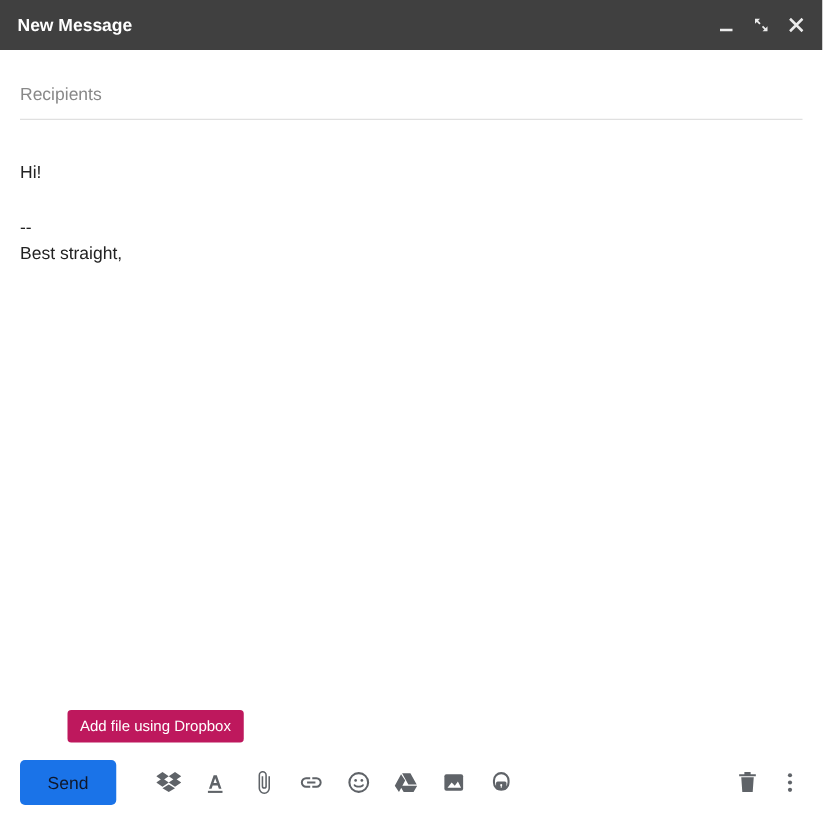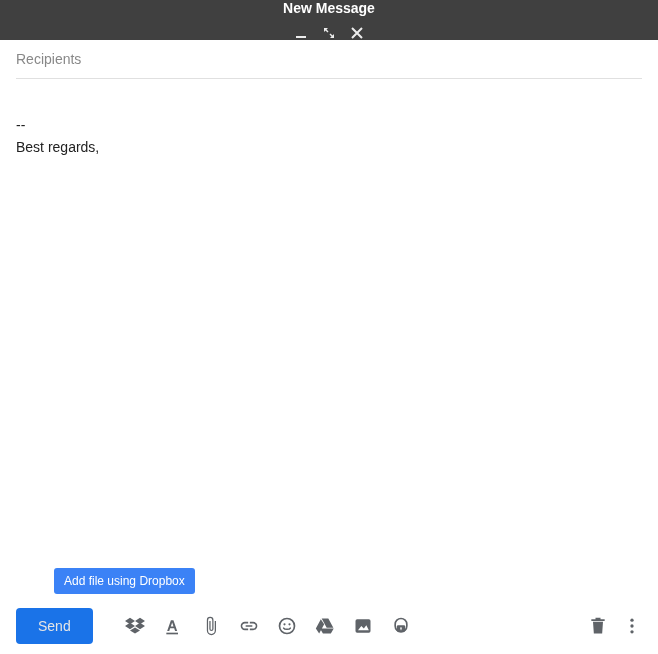--- a/index.html
+++ b/index.html
@@ -10,30 +10,29 @@
     height: 654px;
     position: relative;
     overflow: hidden;
   }
   .titlebar {
     background: #404040;
     color: #fff;
     height: 40px;
     display: flex;
     align-items: center;
-    padding: 0 14px;
+    padding: 11px 14px;
     font-size: 14px;
     font-weight: bold;
-    flex-direction: column;
   }
   .titlebar-title { flex: 1; }
   .titlebar-controls { display: flex; gap: 14px; align-items: center; }
   .titlebar-controls .ctrl { width: 14px; height: 14px; display:flex; align-items:center; justify-content:center; cursor:pointer; opacity:0.9; }
   .titlebar-controls svg { display:block; }
-  .fields { padding: 0 16px; }
+  .fields { padding: 17px 16px; }
   .field {
     border-bottom: 1px solid #e0e0e0;
     padding: 10px 0;
   }
   .field input {
     border: none;
     outline: none;
     width: 100%;
     font-size: 14px;
     color: #222;
@@ -63,41 +62,41 @@
     bottom: 0;
     left: 0;
     right: 0;
     height: 56px;
     display: flex;
     align-items: center;
     padding: 0 16px;
   }
   .send-btn {
     background: #1a73e8;
-    color: #e5e5e5;
+    color: #0f172a;
     border: none;
     border-radius: 4px;
     font-size: 14px;
     font-weight: 500;
     padding: 10px 22px;
     cursor: pointer;
     margin-right: 32px;
   }
   .tool-icons { display: flex; align-items: center; gap: 18px; }
   .tool-icons .icon { width: 20px; height: 20px; display:flex; align-items:center; justify-content:center; cursor:pointer; }
   .tool-icons svg { fill: #5f6368; }
   .spacer { flex: 1; }
   .trash-more { display:flex; align-items:center; gap: 14px; }
   .trash-more .icon { width:20px; height:20px; cursor:pointer; }
   .trash-more svg { fill: #5f6368; }
   .tooltip {
     position: absolute;
     bottom: 60px;
     left: 54px;
-    background: #3b82f6;
+    background: #be185d;
     color: #fff;
     font-size: 12px;
     padding: 6px 10px;
     border-radius: 3px;
     white-space: nowrap;
   }
 </style>
 </head>
 <body>
 
@@ -122,23 +121,24 @@
   </div>
 </div>
 
 <div class="fields">
   <div class="field">
     <input type="text" placeholder="Recipients" style="">
   </div>
 </div>
 
 <div class="body-area">
+  <p>Hi!</p>
   <div class="para-gap"></div>
   <p class="sig-sep">--</p>
-  <p>Best regards,</p>
+  <p>Best straight,</p>
 </div>
 
 <div class="tooltip">Add file using Dropbox</div>
 
 <div class="toolbar">
   <button class="send-btn">Send</button>
   <div class="tool-icons">
     <div class="icon">
       <svg width="20" height="20" viewBox="0 0 24 24" fill="#202124">
           <path d="M6 2 L12 6 L6 10 L0 6 Z M18 2 L24 6 L18 10 L12 6 Z M0 12 L6 8 L12 12 L6 16 Z M12 12 L18 8 L24 12 L18 16 Z M6 17.5 L12 13.8 L18 17.5 L12 21 Z"></path>

